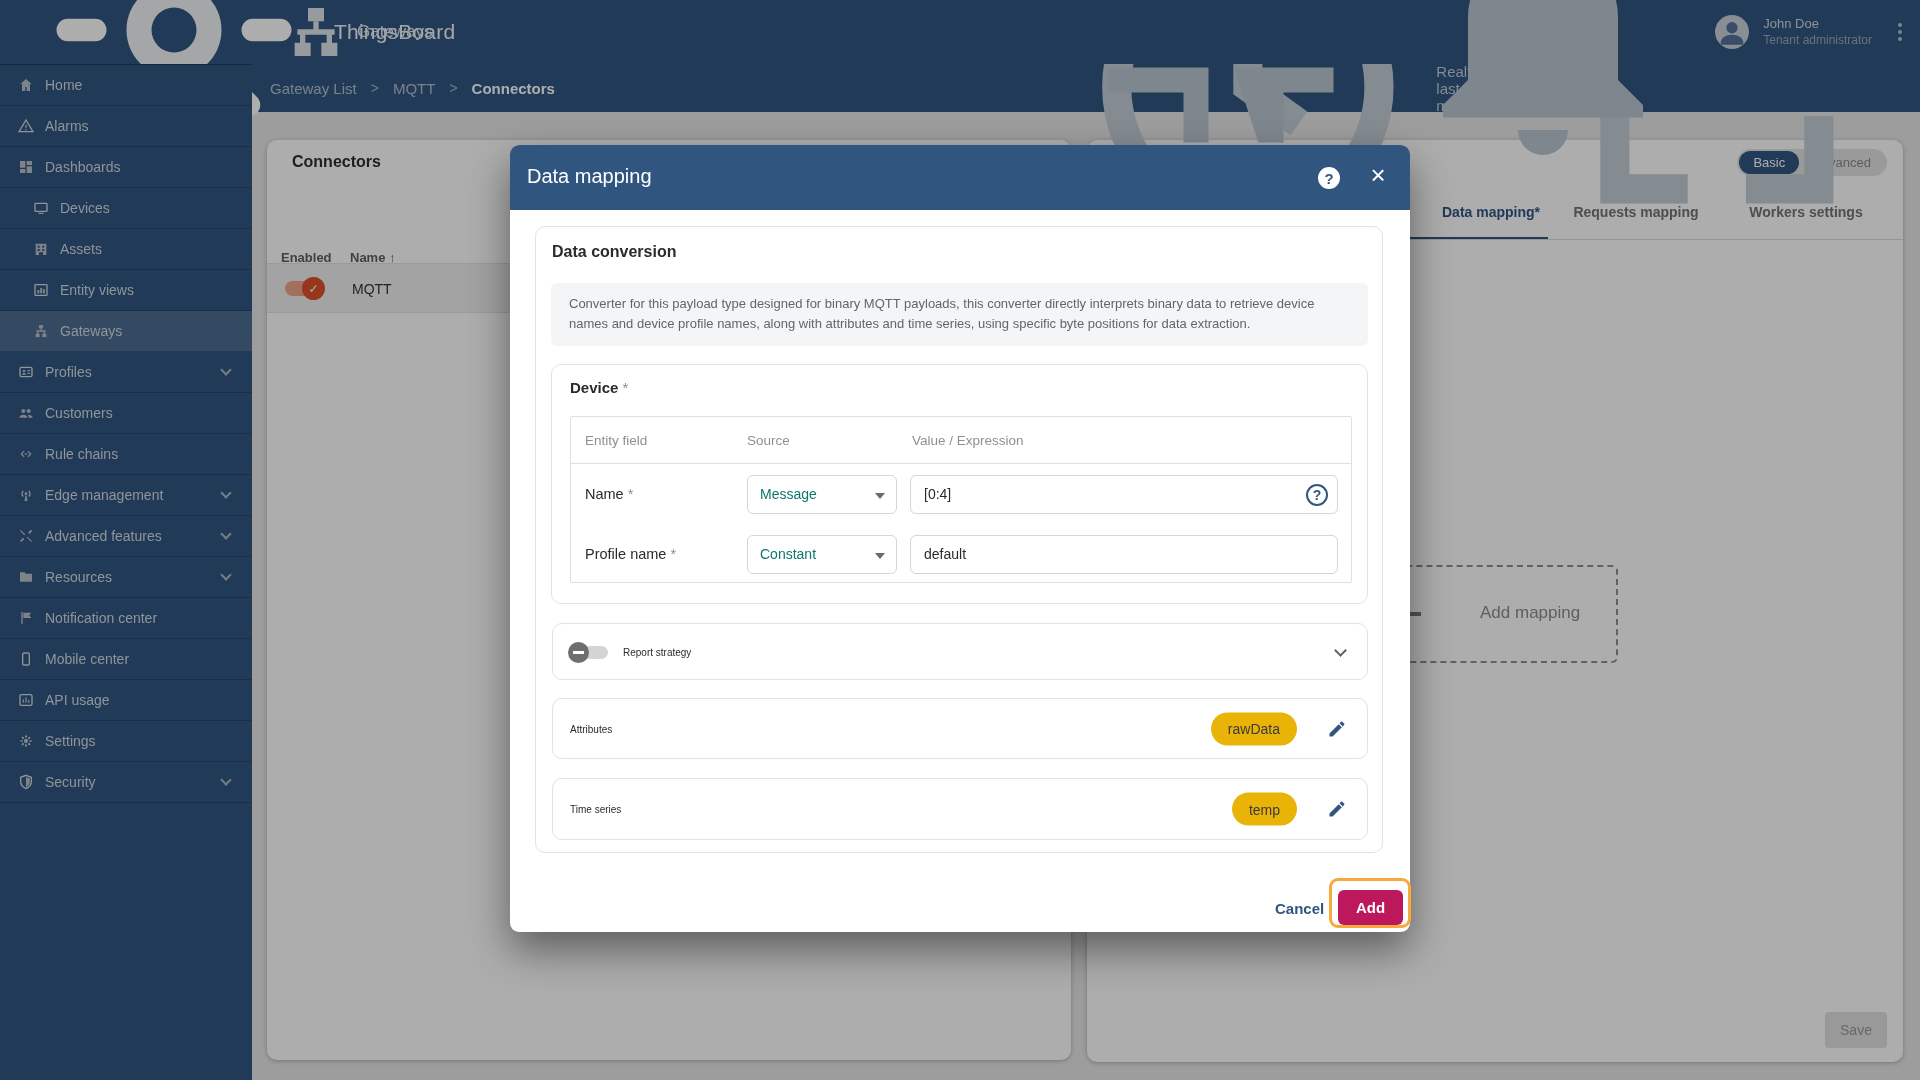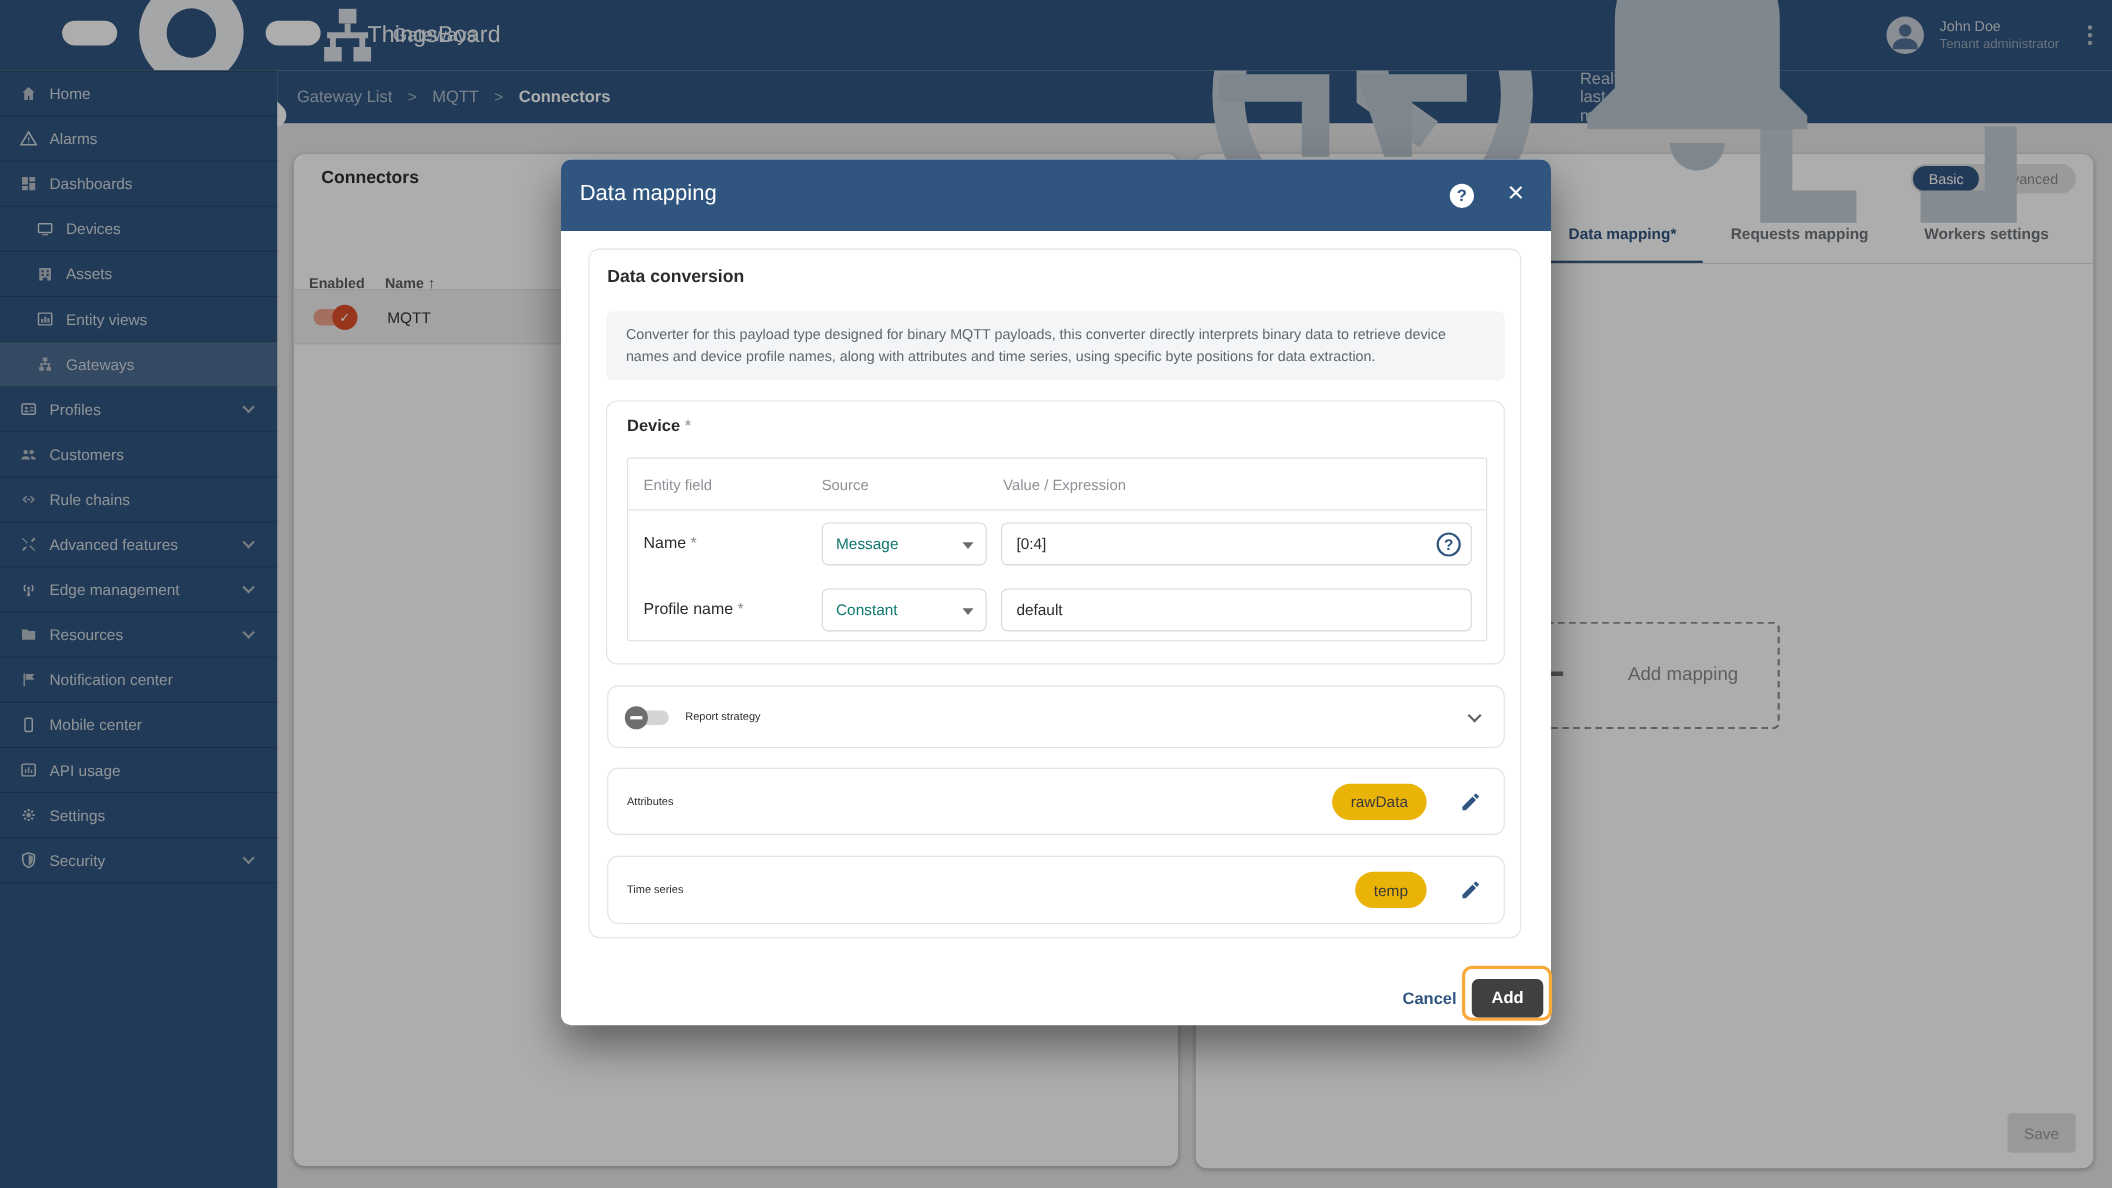--- a/index.html
+++ b/index.html
@@ -112,21 +112,21 @@
   .toggle-off .knob { position:absolute; left:-4px; top:-4px; width:21px; height:21px; border-radius:50%; background:#6e6e6e; }
   .toggle-off .knob::after { content:""; position:absolute; left:5px; top:9px; width:11px; height:2.5px; background:#fff; }
   .rb-chev { position:absolute; right:22px; top:22px; width:9px; height:9px; border-right:2px solid #5f6368; border-bottom:2px solid #5f6368; transform:rotate(45deg); }
   .chip { position:absolute; top:50%; transform:translateY(-50%); height:33px; border-radius:17px; background:#eab308; padding:0 17px; display:flex; align-items:center; font-size:14px; color:#3a3a3a; }
   .chip.attrs { right:70px; } .chip.ts { right:70px; }
   .rb-pencil { position:absolute; right:20px; top:50%; transform:translateY(-50%); width:20px; height:20px; }
   .rb-pencil svg { width:20px; height:20px; fill:#305680; }
 
   .cancel-btn { position:absolute; left:765px; top:755px; background:none; border:none; font-size:15px; font-weight:600; color:#305680; }
   .add-ring { position:absolute; left:819px; top:733px; width:82px; height:50px; border:3px solid #f9a93a; border-radius:9px; }
-  .add-btn { position:absolute; left:828px; top:745px; width:65px; height:35px; background:#404040; color:#fff; border:none; border-radius:6px; font-size:15px; font-weight:600; }
+  .add-btn { position:absolute; left:828px; top:745px; width:65px; height:35px; background:#be185d; color:#fff; border:none; border-radius:6px; font-size:15px; font-weight:600; }
 </style>
 </head>
 <body>
 
 <div class="stage">
 
   <div class="topbar">
     <div class="brand">
       <span class="logo-icon"><span style="display: inline-block; width: 100%; height: 100%;"><svg viewBox="0 0 24 24" fill="currentColor" style="width: 100%; height: 100%;">
               <path d="M12 8.2a3.8 3.8 0 1 0 0 7.6 3.8 3.8 0 0 0 0-7.6zm0 5.6a1.8 1.8 0 1 1 0-3.6 1.8 1.8 0 0 1 0 3.6z"></path>
@@ -285,36 +285,36 @@
             <path d="M8.5 7 3.5 12l5 5 1.4-1.4L6.3 12l3.6-3.6zM15.5 7l5 5-5 5-1.4-1.4 3.6-3.6-3.6-3.6z"></path>
             <circle cx="10.8" cy="12" r="1.2"></circle>
             <circle cx="13.2" cy="12" r="1.2"></circle>
           </svg>
         </span>
         <span class="nav-label">Rule chains</span>
       </div>
     <div class="nav-item">
         <span class="nicon" style="display: inline-block; width: 100%; height: 100%;">
           <svg viewBox="0 0 24 24" fill="currentColor" style="width: 100%; height: 100%;">
-            <path d="M4.2 3 3 4.2l6.5 6.5 1.2-1.2zM14.3 13.1l-1.2 1.2 6.7 6.7 1.2-1.2z"></path>
-            <path d="M19.5 2.5 21.5 4.5 17 9l-2-2zM3 19l4.5-4.5 2 2L5 21z"></path>
-          </svg>
-        </span>
-        <span class="nav-label">Advanced features</span>
-        <span class="chev down"></span>
-      </div>
-    <div class="nav-item">
-        <span class="nicon" style="display: inline-block; width: 100%; height: 100%;">
-          <svg viewBox="0 0 24 24" fill="currentColor" style="width: 100%; height: 100%;">
             <circle cx="12" cy="10" r="2.2"></circle>
             <path fill="none" stroke="currentColor" stroke-width="2" d="M7.8 14.2a6 6 0 0 1 0-8.4M16.2 5.8a6 6 0 0 1 0 8.4"></path>
             <path d="M11 13h2l1.2 8h-4.4z"></path>
           </svg>
         </span>
         <span class="nav-label">Edge management</span>
+        <span class="chev down"></span>
+      </div>
+    <div class="nav-item">
+        <span class="nicon" style="display: inline-block; width: 100%; height: 100%;">
+          <svg viewBox="0 0 24 24" fill="currentColor" style="width: 100%; height: 100%;">
+            <path d="M4.2 3 3 4.2l6.5 6.5 1.2-1.2zM14.3 13.1l-1.2 1.2 6.7 6.7 1.2-1.2z"></path>
+            <path d="M19.5 2.5 21.5 4.5 17 9l-2-2zM3 19l4.5-4.5 2 2L5 21z"></path>
+          </svg>
+        </span>
+        <span class="nav-label">Advanced features</span>
         <span class="chev down"></span>
       </div>
     <div class="nav-item">
         <span class="nicon" style="display: inline-block; width: 100%; height: 100%;">
           <svg viewBox="0 0 24 24" fill="currentColor" style="width: 100%; height: 100%;">
             <path d="M3 5h7l2 2h9v12H3z"></path>
           </svg>
         </span>
         <span class="nav-label">Resources</span>
         <span class="chev down"></span>
@@ -380,21 +380,21 @@
         </span>
       <span class="row-name">MQTT</span>
     </div>
   </section>
 
   <section class="card card-right">
     <div class="pill-toggle">
       <span class="pill sel">Basic</span>
       <span class="pill unsel">Advanced</span>
     </div>
-    <span class="tab-label active" style="left:388px;">Data mapping*</span>
+    <span class="tab-label active" style="left:404px;">Data mapping*</span>
     <span class="tab-label" style="left:549px;">Requests mapping</span>
     <span class="tab-label" style="left:719px;">Workers settings</span>
     <div class="tab-underline"></div>
     <div class="tabs-divider"></div>
     <div class="add-mapping">
       <span class="am-plus">+</span>
       <span class="am-text">Add mapping</span>
     </div>
     <button class="save-btn">Save</button>
   </section>

